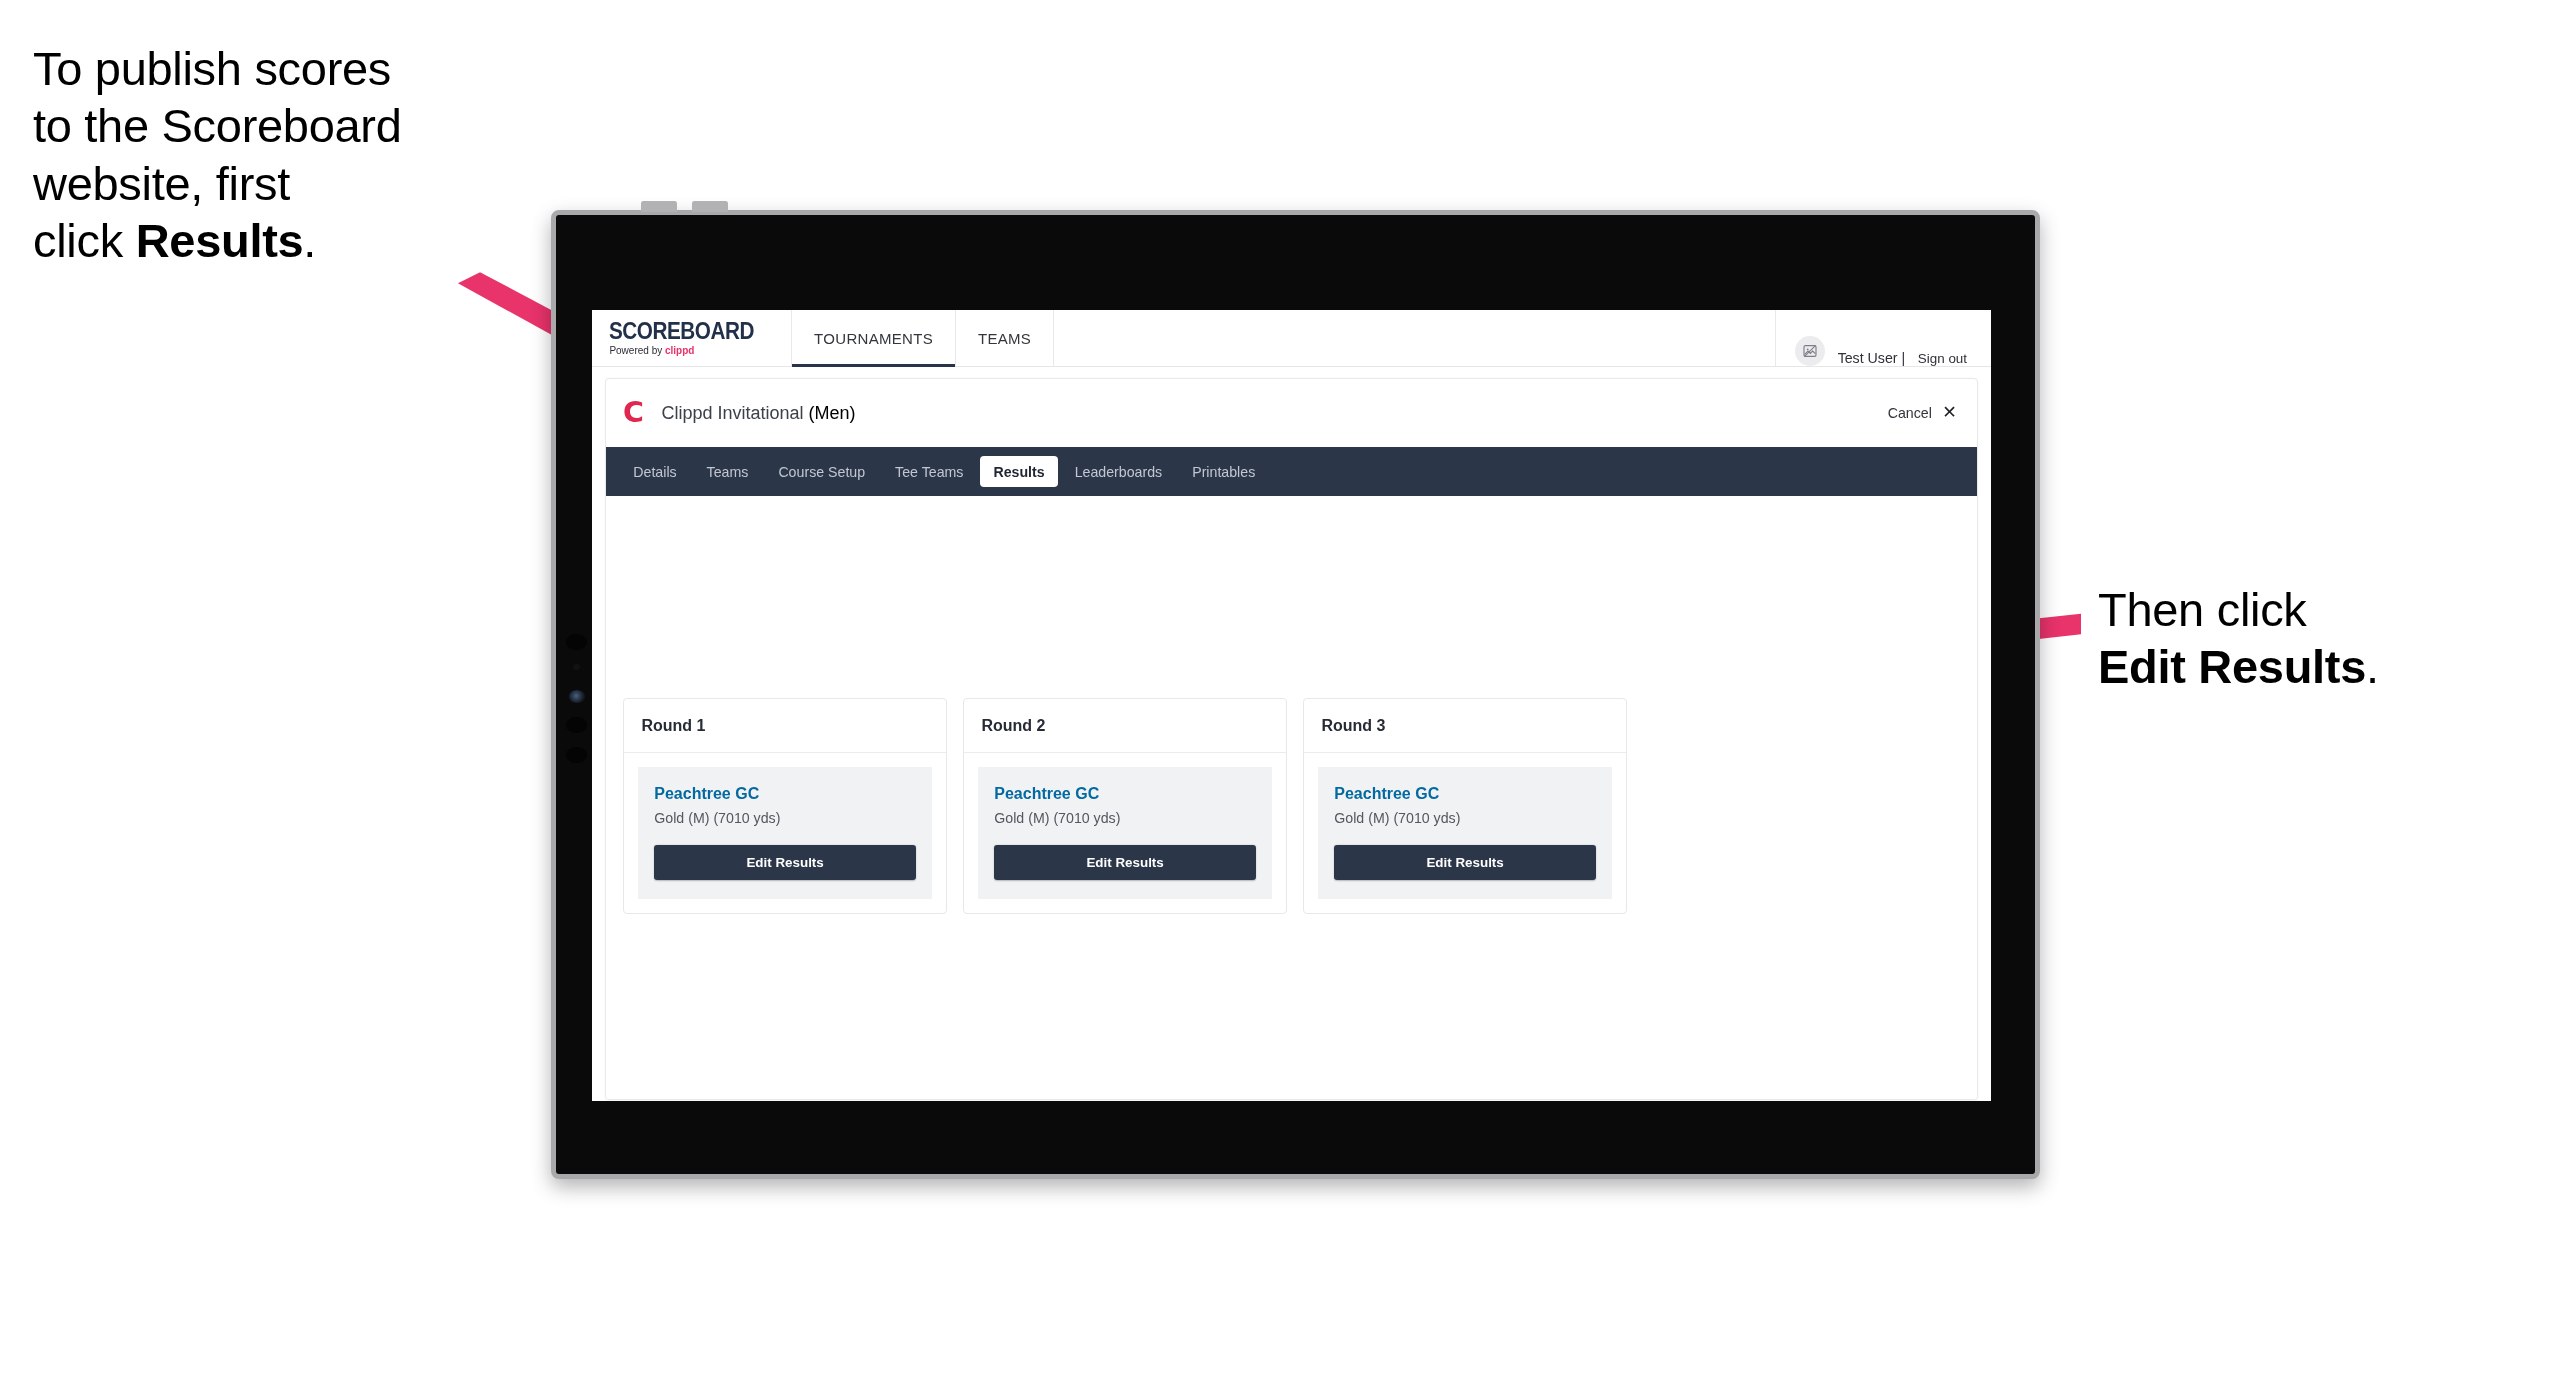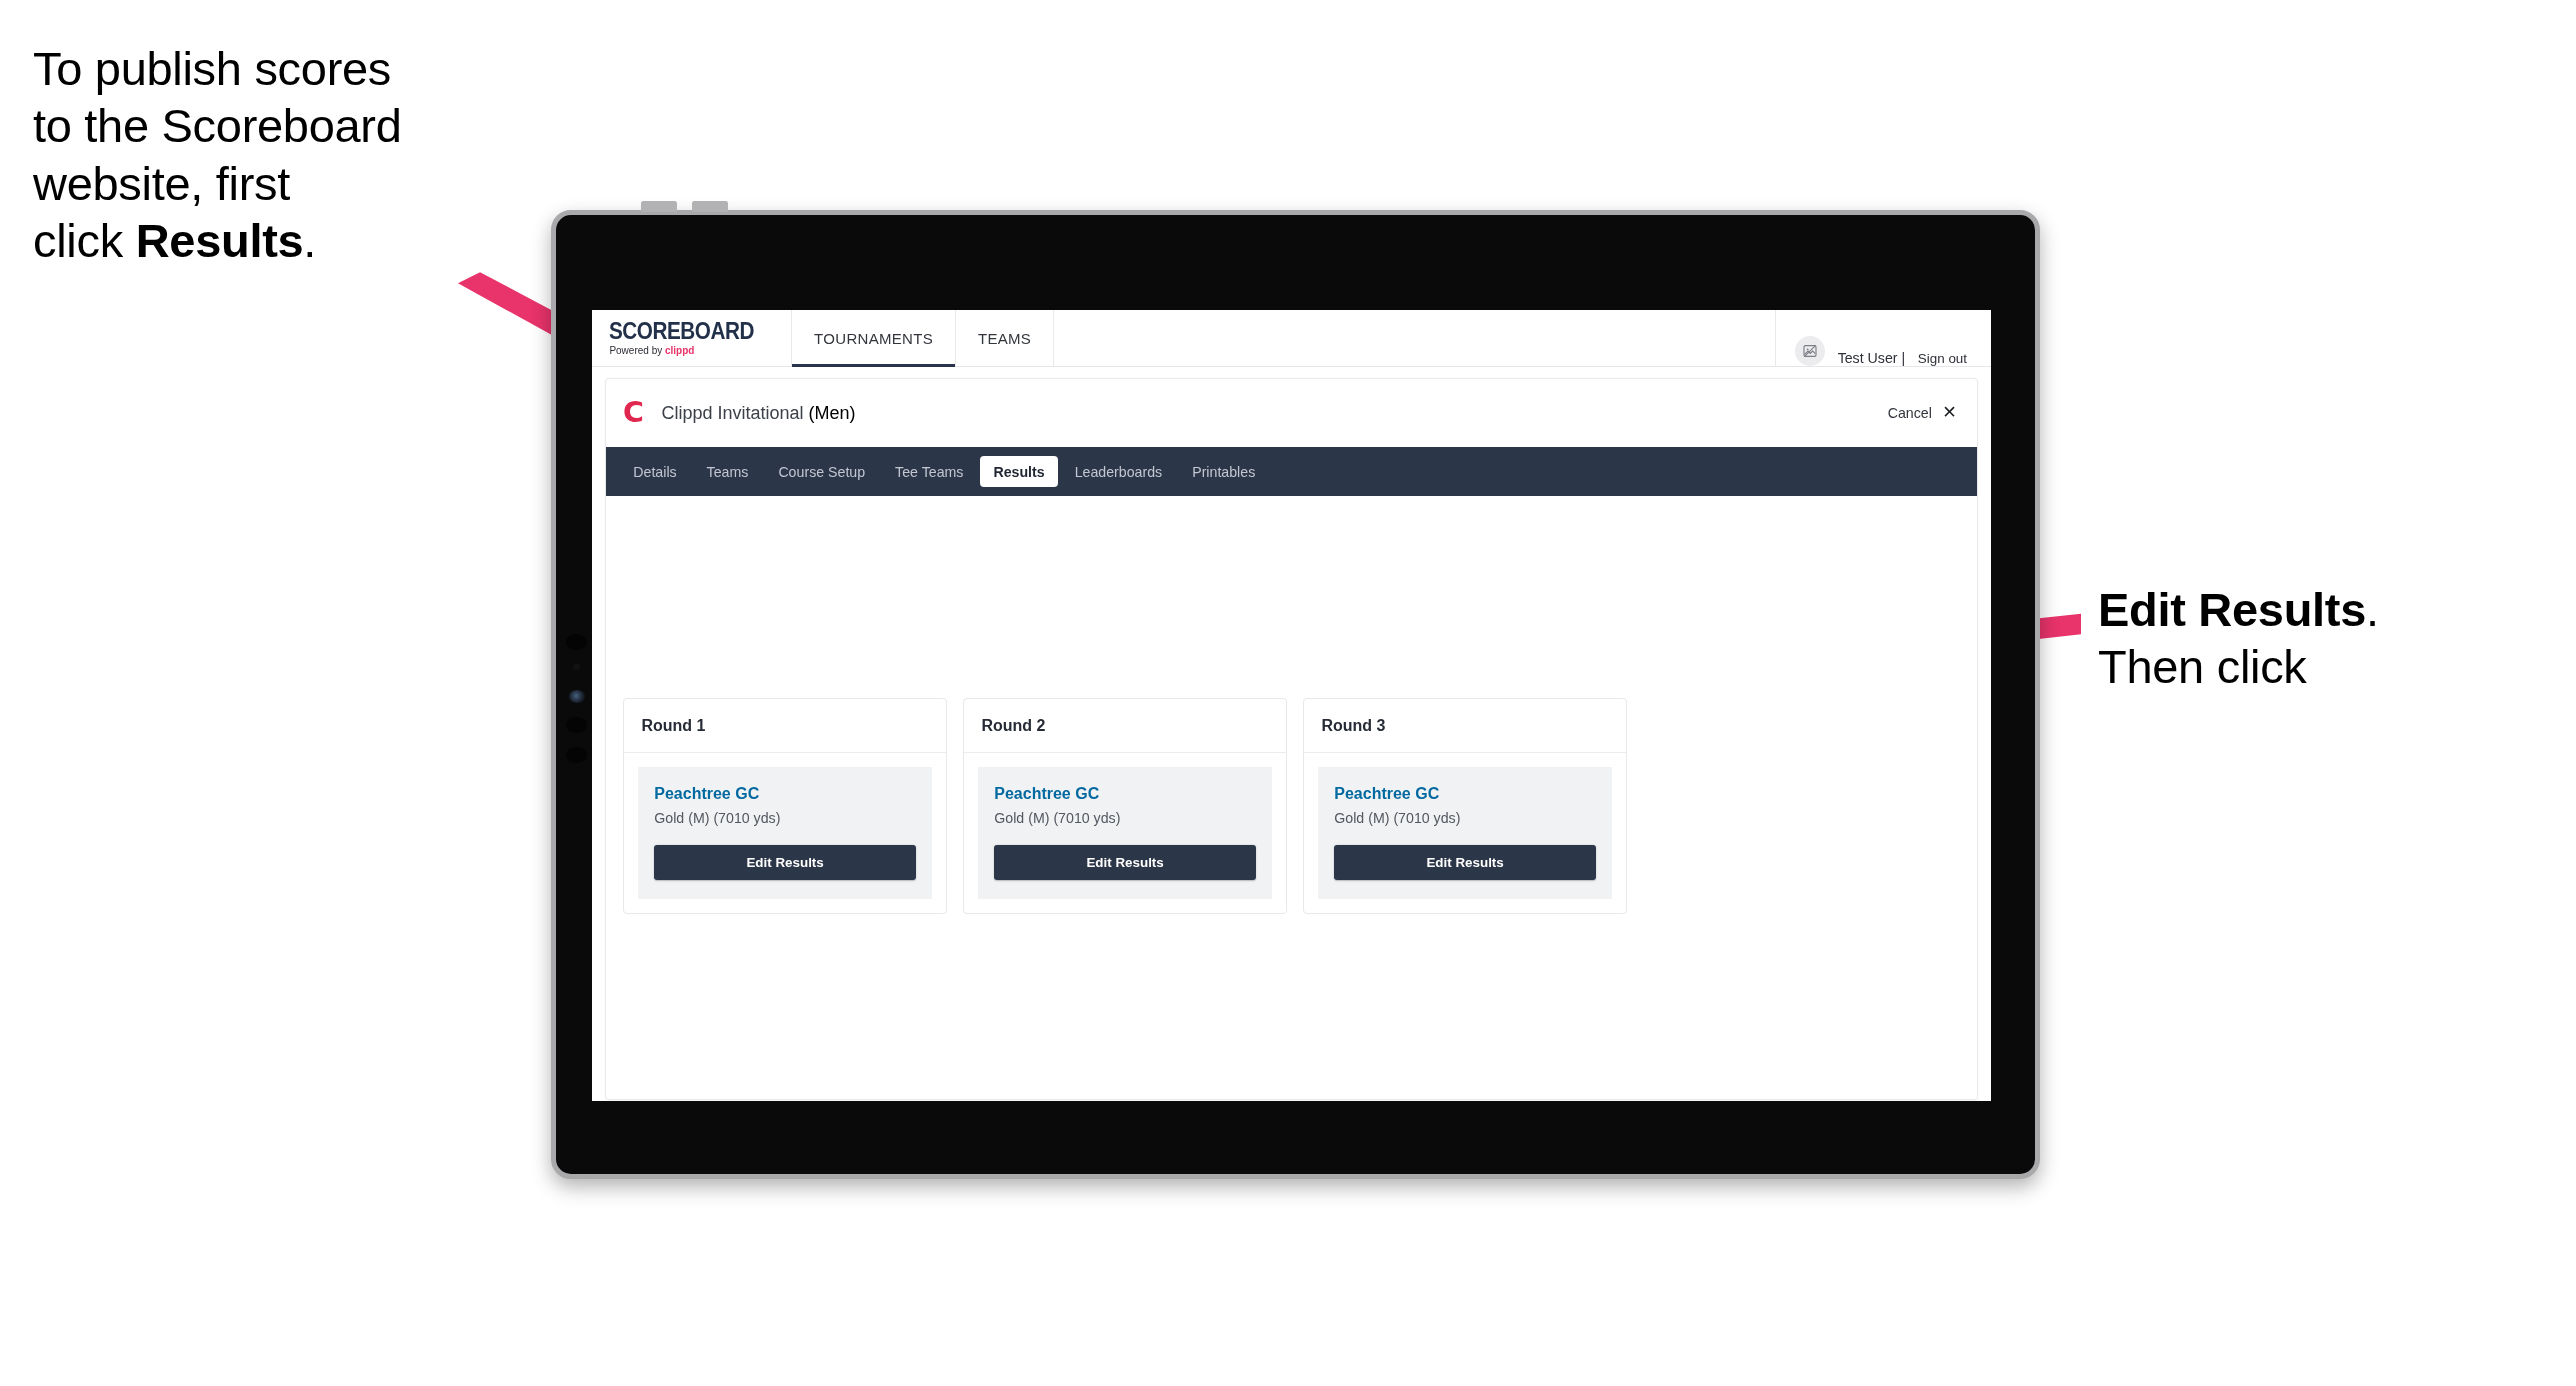--- a/index.html
+++ b/index.html
@@ -52,21 +52,21 @@
   #arrow-right-svg { left: 1606px; top: 609px; width: 475px;  height: 95px; }
 
   
   #tablet {
     position: absolute;
     left: 551px;
     top: 210px;
     width: 1489px;
     height: 969px;
     background: #0a0a0a;
-    border-radius: 20px;
+    border-radius: 8px;
     border: 5.5px solid #a9a9ab;
     box-shadow: 0 8px 20.6px rgba(0,0,0,0.30);
   }
   
   .edge-btn {
     position: absolute;
     background: #b2b2b4;
     border-radius: 2.4px 2.4px 0 0;
   }
   #btn-power  { top: -14.2px; left: 85px; width: 36px; height: 11px; }
@@ -300,22 +300,22 @@
 <div id="stage">
 
   <div class="annotation" id="annotation-left">
     <div>To publish scores</div>
     <div>to the Scoreboard</div>
     <div>website, first</div>
     <div><span>click </span><b>Results</b><span>.</span></div>
   </div>
 
   <div class="annotation" id="annotation-right">
+    <div>Then click</div>
     <div><b>Edit Results</b><span>.</span></div>
-    <div>Then click</div>
   </div>
 
   <svg id="arrow-left-svg" class="arrow-svg" viewBox="0 0 700 290">
     <g fill="#e8336b">
       <polygon points="8,18 36,4 470,235 450,262"></polygon>
       <polygon points="425,182 500,250 397,263 451,256 430,220"></polygon>
       <polygon points="418,178 503,252 393,266"></polygon>
     </g>
   </svg>
 

